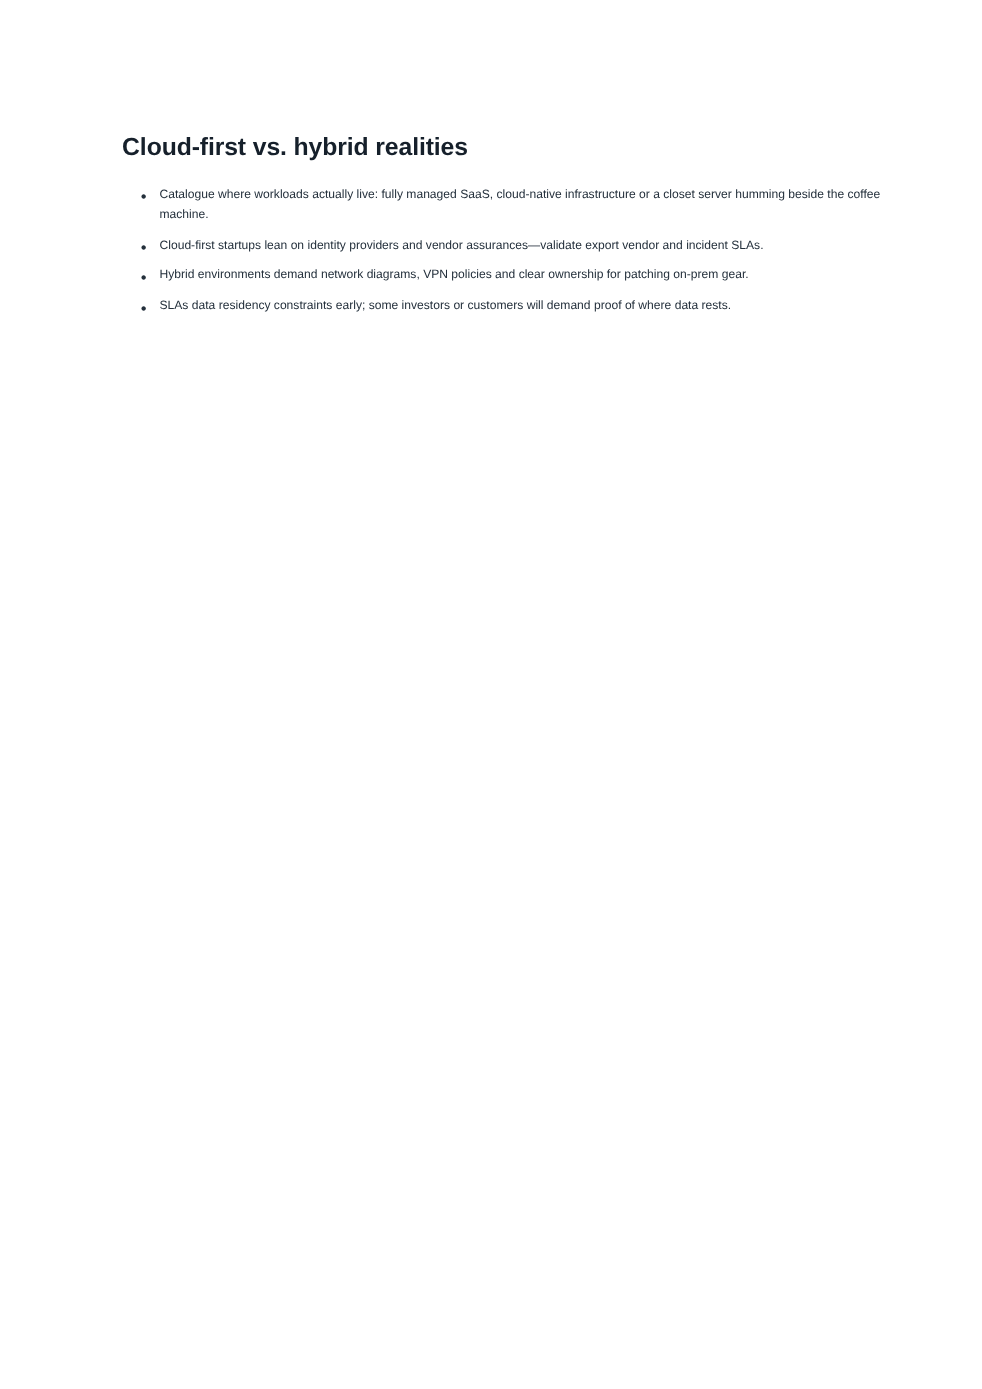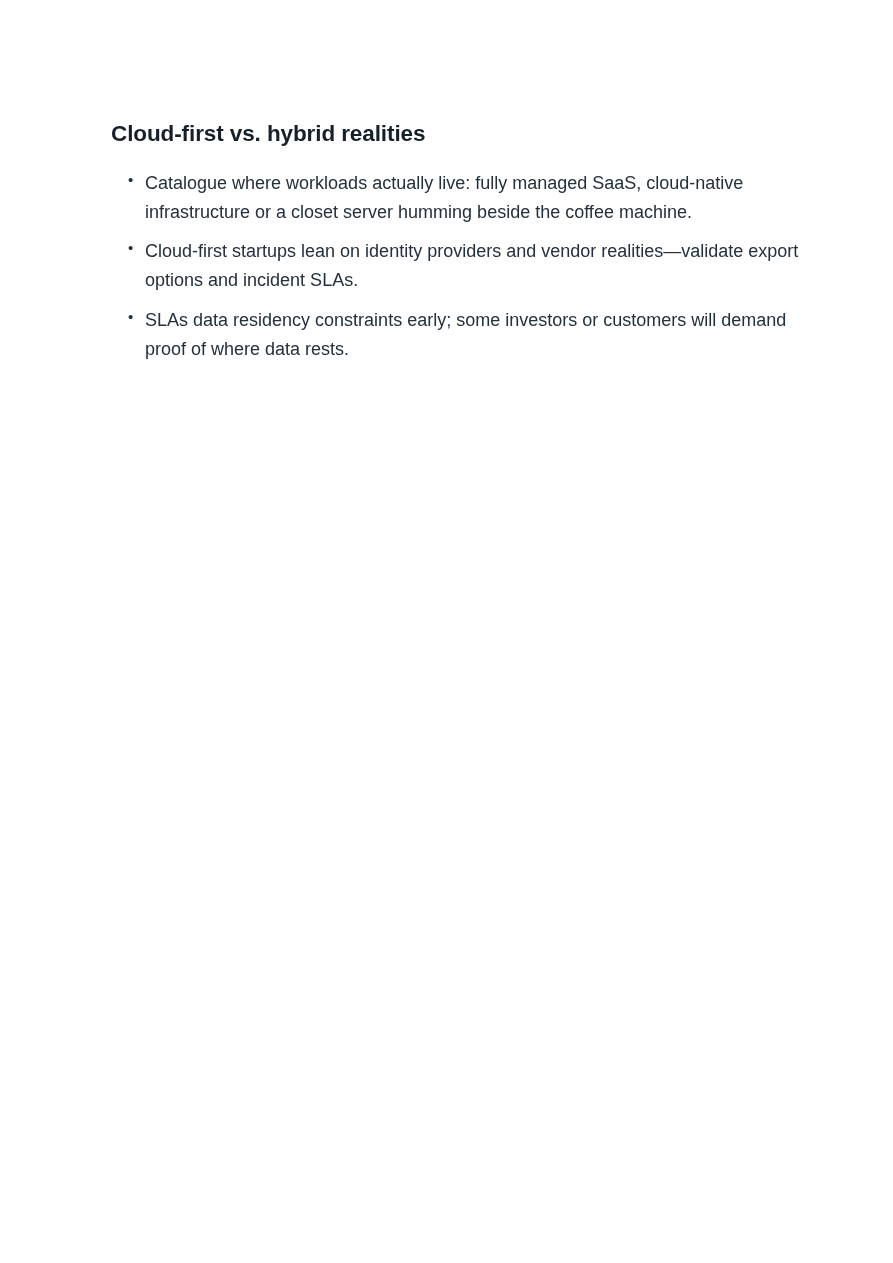--- a/index.html
+++ b/index.html
@@ -35,21 +35,21 @@
     margin: 0 0 22px 0;
     line-height: 1.2;
   }
   ul.bullet-list {
     margin: 0;
     padding: 0 0 0 34px;
     list-style: none;
   }
   ul.bullet-list > li {
     position: relative;
-    font-size: 18px;
+    font-size: 11px;
     line-height: 1.62;
     color: #24303c;
     margin-bottom: 10px;
     padding-left: 0;
   }
   ul.bullet-list > li:last-child {
     margin-bottom: 0;
   }
   ul.bullet-list > li::before {
     content: "\2022";
@@ -62,17 +62,18 @@
   }
 </style>
 </head>
 <body>
 
 <div class="page">
   <div class="content">
     <h1 class="doc-title">Cloud-first vs. hybrid realities</h1>
     <ul class="bullet-list">
       <li>Catalogue where workloads actually live: fully managed SaaS, cloud-native infrastructure or a closet server humming beside the coffee machine.</li>
-      <li>Cloud-first startups lean on identity providers and vendor realities—validate export options and incident SLAs.</li>
+      <li>Cloud-first startups lean on identity providers and vendor assurances—validate export vendor and incident SLAs.</li>
+      <li>Hybrid environments demand network diagrams, VPN policies and clear ownership for patching on-prem gear.</li>
       <li>SLAs data residency constraints early; some investors or customers will demand proof of where data rests.</li>
     </ul>
   </div>
 </div>
 
 </body></html>

